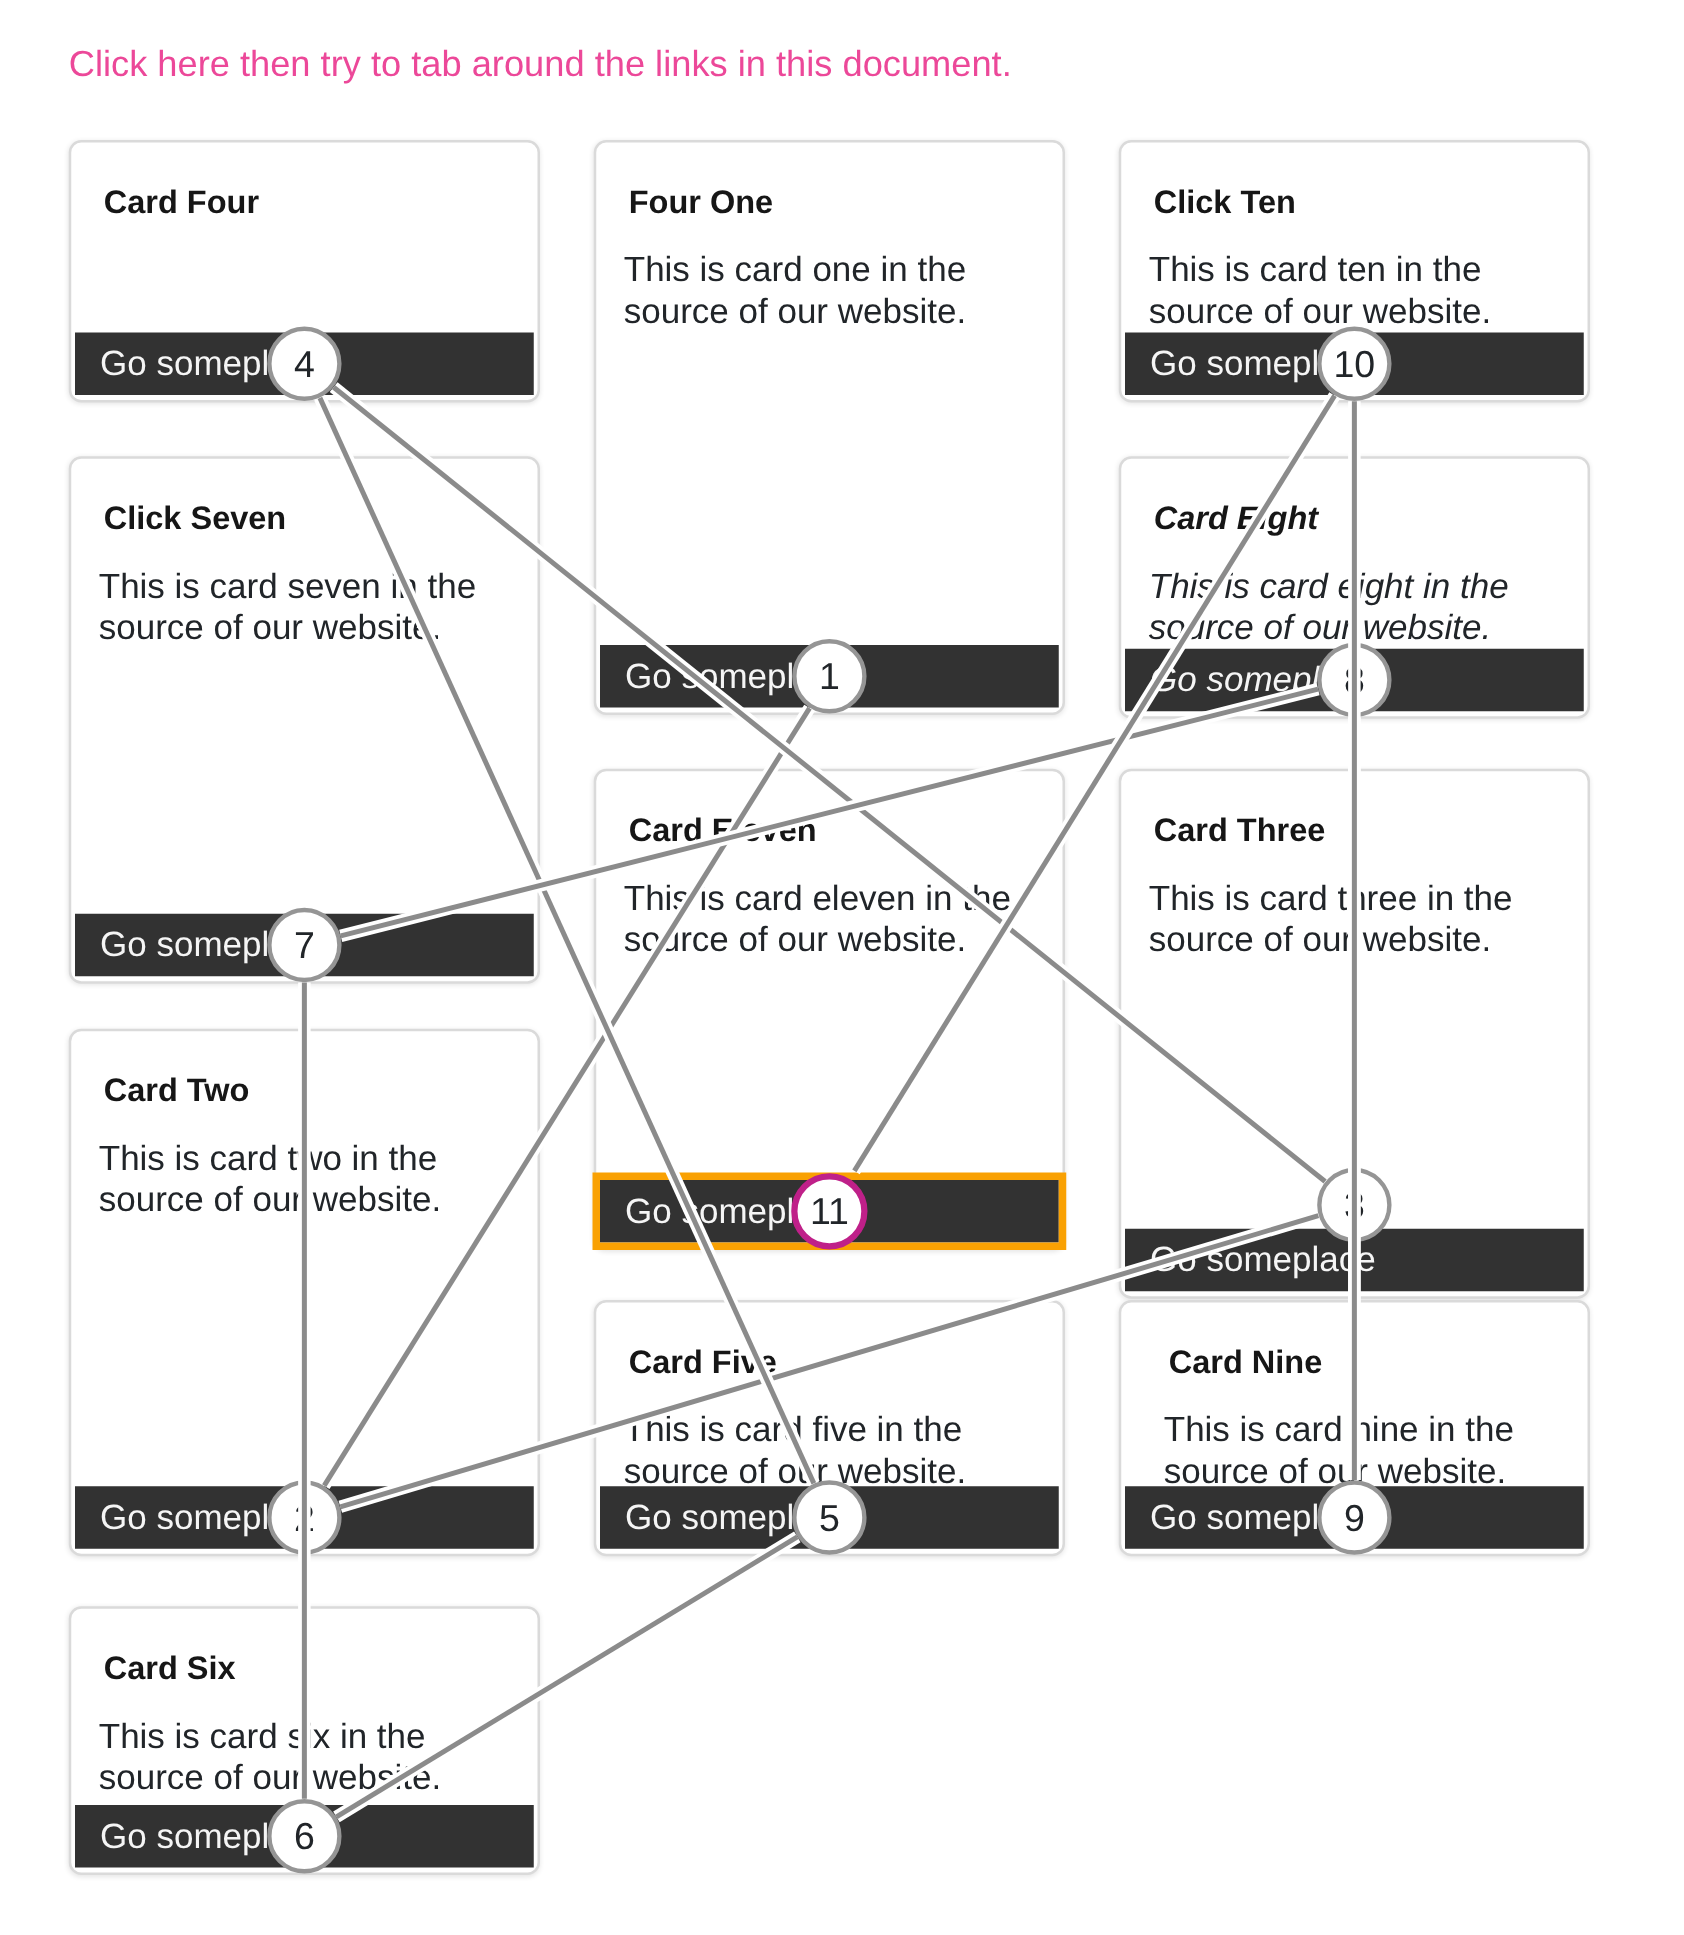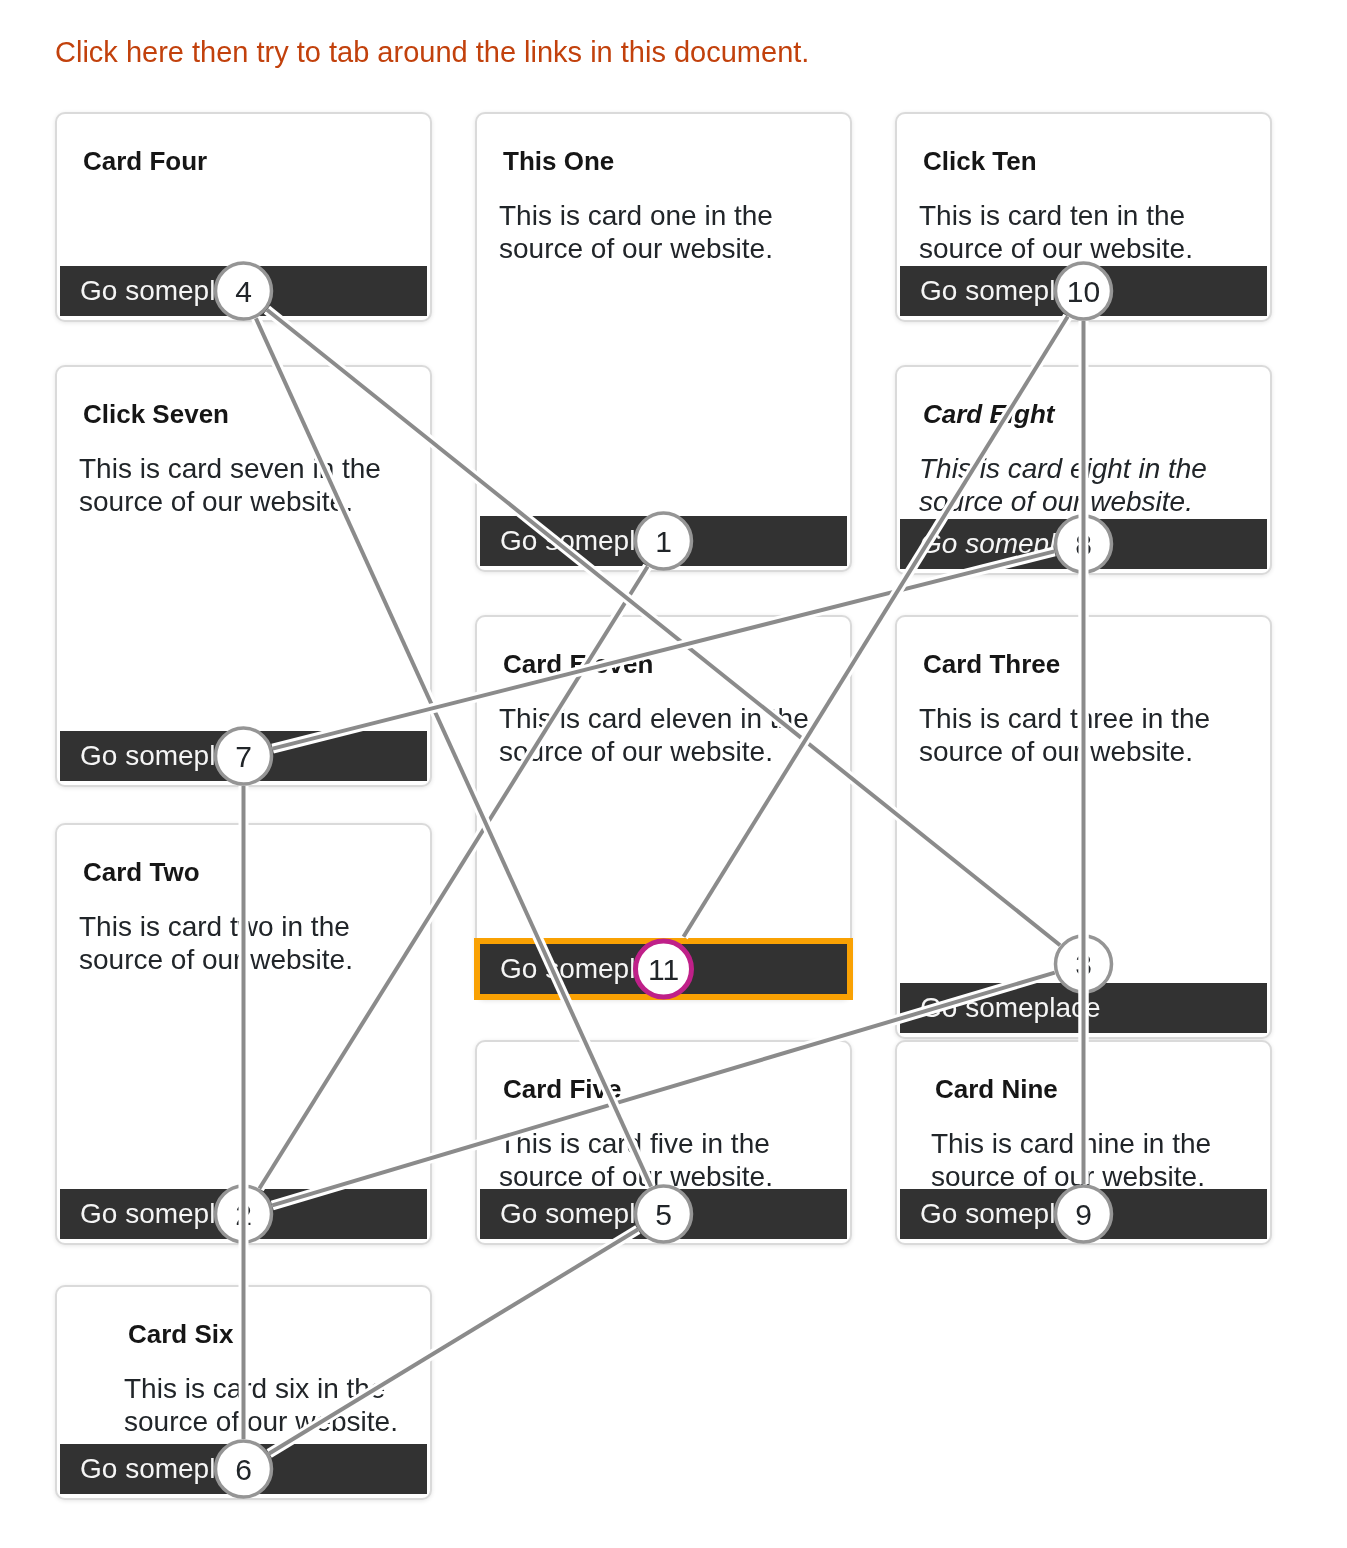--- a/index.html
+++ b/index.html
@@ -1,18 +1,18 @@
 <!DOCTYPE html>
 <html><head>
 <meta charset="utf-8">
 <style>
   html,body{margin:0;padding:0;background:#ffffff;}
   body{font-family:"Liberation Sans", sans-serif; color:#212529;}
   #stage{position:relative;width:1347px;height:1548px;background:#ffffff;overflow:hidden;}
-  #intro{position:absolute;left:55px;top:36px;font-size:29px;color:#c2410c;margin:0;}
+  #intro{position:absolute;left:55px;top:36px;font-size:29px;color:#ec4899;margin:0;}
   .card{
     position:absolute;width:377px;background:#ffffff;
     border:2px solid #dadada;border-radius:10px;
     box-shadow:0 1px 4px rgba(0,0,0,0.10);
     box-sizing:border-box;
   }
   .card-title{margin:26px 24px 0 26px;font-size:26px;line-height:42px;font-weight:700;color:#161616;}
   .card-text{margin:17px 24px 0 22px;font-size:28px;line-height:33px;color:#212529;}
   .card-link{
     position:absolute;left:3px;right:3px;bottom:4px;height:50px;
@@ -40,28 +40,28 @@
     <p class="card-text">This is card seven in the source of our website.</p>
     <a href="#" class="card-link">Go someplace</a>
   </article>
 
   <article class="card" style="left:55px;top:823px;height:422px;">
     <h2 class="card-title">Card Two</h2>
     <p class="card-text">This is card two in the source of our website.</p>
     <a href="#" class="card-link">Go someplace</a>
   </article>
 
-  <article class="card" style="left:55px;top:1285px;height:215px;padding-left:45px;">
+  <article class="card" style="left:55px;top:1285px;height:215px;">
     <h2 class="card-title">Card Six</h2>
     <p class="card-text">This is card six in the source of our website.</p>
     <a href="#" class="card-link">Go someplace</a>
   </article>
 
   <article class="card" style="left:475px;top:112px;height:460px;">
-    <h2 class="card-title">This One</h2>
+    <h2 class="card-title">Four One</h2>
     <p class="card-text">This is card one in the source of our website.</p>
     <a href="#" class="card-link">Go someplace</a>
   </article>
 
   <article class="card" style="left:475px;top:615px;height:385px;">
     <h2 class="card-title">Card Eleven</h2>
     <p class="card-text">This is card eleven in the source of our website.</p>
     <a href="#" class="card-link focused">Go someplace</a>
   </article>
 

